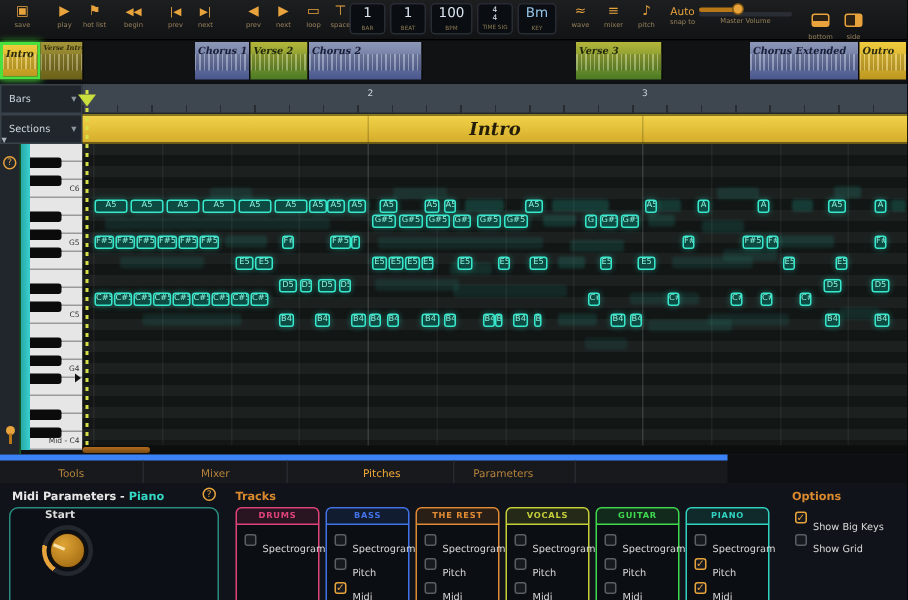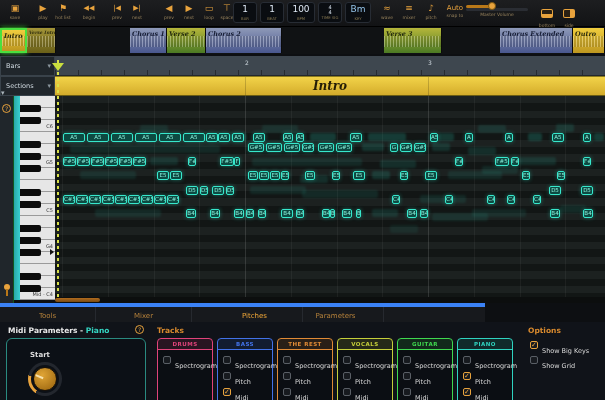--- a/index.html
+++ b/index.html
@@ -90,21 +90,21 @@
   .tabs{left:0;top:303px;width:485px;height:19px;background:#17191d;border-top:4px solid #3b82f6;}
   .tab{top:0;height:19px;text-align:center;font-size:7px;line-height:18px;color:#b5813a;
        border-right:1px solid #26292f;cursor:pointer;}
   .tab.active{color:#f2a838;}
   .tab.active::after{content:"";position:absolute;left:3px;right:3px;bottom:1px;height:2px;background:#e8902a;}
 
   
   .bottom{left:0;top:322px;width:605px;height:78px;background:#101319;}
   .panel-h{font-size:7.5px;font-weight:bold;}
   .mp-box{left:6px;top:16px;width:140px;height:70px;border:1px solid #2a8a80;border-radius:6px;background:#0c1016;}
-  .knob-wrap{top:12px;width:44px;text-align:center;padding-left:20px;}
+  .knob-wrap{top:0;width:44px;text-align:center;padding-left:20px;}
   .knob-lbl{position:static;display:block;font-size:7px;font-weight:bold;color:#ddd;}
   .ring{position:relative;display:inline-block;width:34px;height:34px;border-radius:50%;margin-top:3px;}
   .ring-cover{left:3px;top:3px;width:28px;height:28px;border-radius:50%;background:#0c1016;}
   .core{left:5px;top:5px;width:24px;height:24px;border-radius:50%;
         background:radial-gradient(circle at 38% 32%,#e0a435,#96610c);border:1px solid #1a1208;}
   .core .ptr{left:10px;top:1px;width:2px;height:8px;background:#f8e2ac;transform-origin:1px 10px;}
   .track-box{top:16px;width:56px;height:70px;border-radius:4px;background:#0b0e13;border:1px solid;}
   .tk-head{left:0;right:0;top:0;height:11px;border-bottom:1px solid;text-align:center;
            font-size:5.5px;font-weight:bold;letter-spacing:.5px;line-height:10px;}
   .cbrow{height:10px;}

